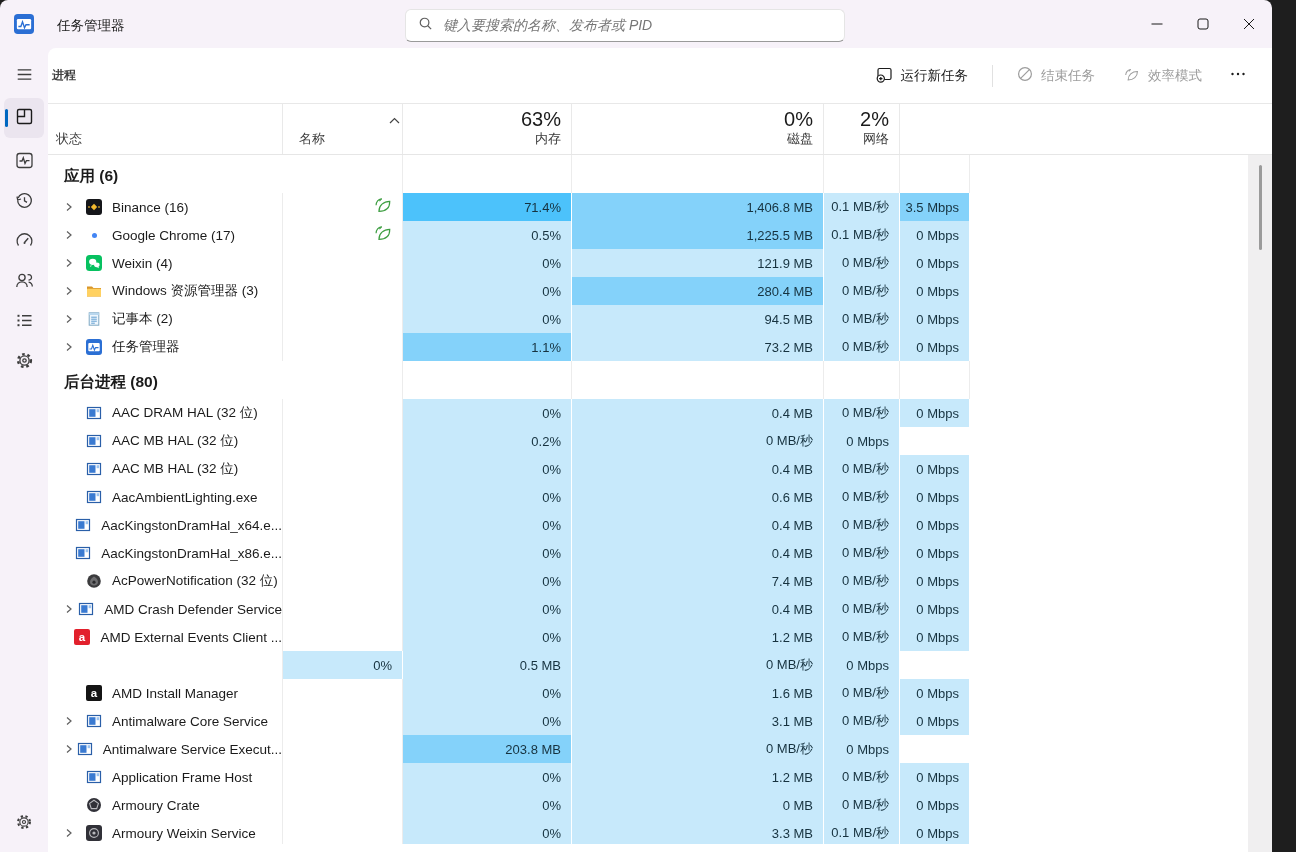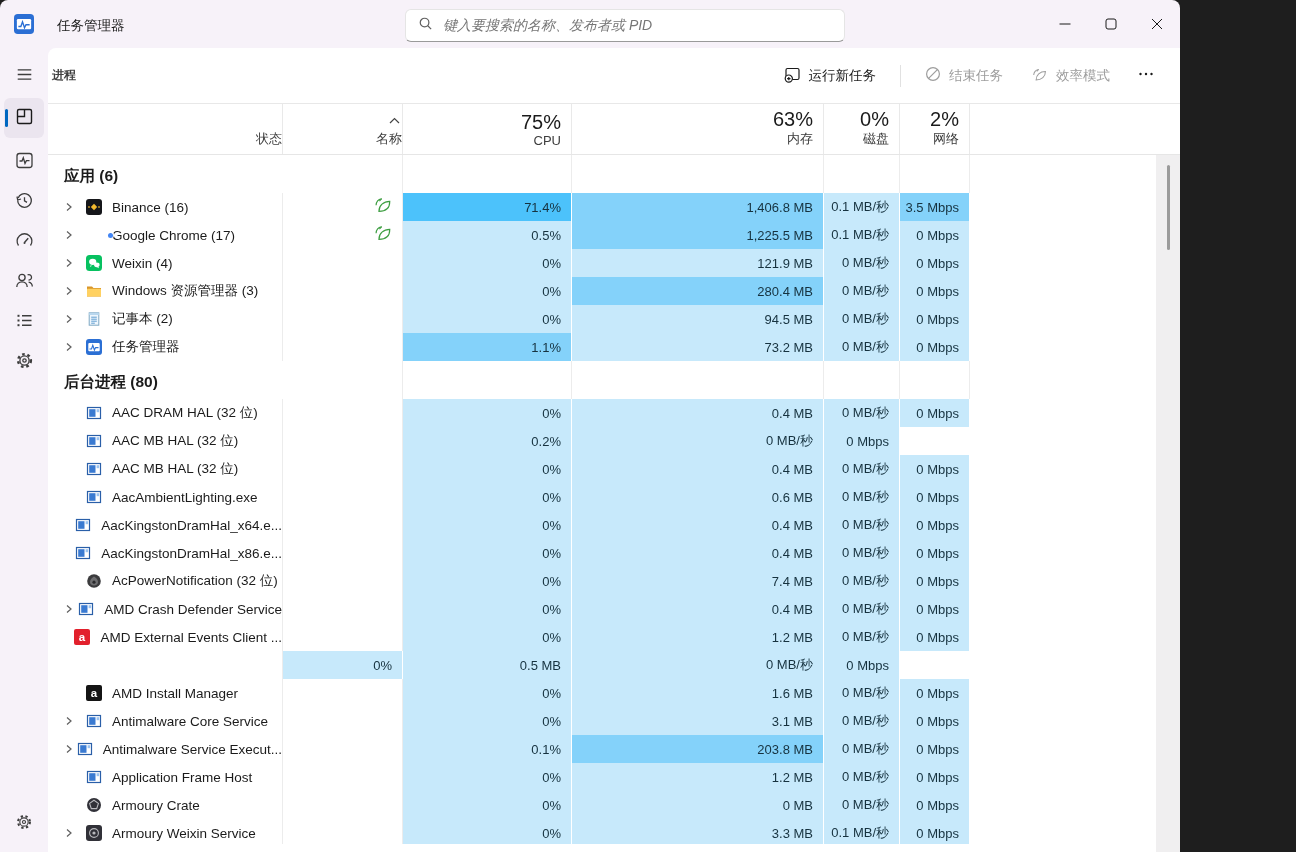--- a/index.html
+++ b/index.html
@@ -1,19 +1,19 @@
 <!DOCTYPE html>
 <html><head>
 <meta charset="utf-8">
 <style>
   * { margin:0; padding:0; box-sizing:border-box; }
   html,body { width:1296px; height:852px; background:#1e1e1e; overflow:hidden;
     font-family:"Liberation Sans","DejaVu Sans",sans-serif; }
-  #window { position:relative; width:1180px; height:852px; background:#f7f2f9;
-    border-radius:8px 8px 0 0; overflow:hidden;text-align:right; }
+  #window { position:relative; width:1272px; height:852px; background:#f7f2f9;
+    border-radius:8px 8px 0 0; overflow:hidden; }
 
   
   #titlebar { position:absolute; left:0; top:0; width:100%; height:48px; }
   #app-icon { position:absolute; left:14px; top:14px; width:20px; height:20px; }
   #title-text { position:absolute; left:57px; top:17px; font-size:13.5px; color:#1b1b1b; }
   #searchbox { position:absolute; left:405px; top:9px; width:440px; height:33px; background:#fff;
     border:1px solid #e5e5e5; border-bottom:1px solid #9a9a9a; border-radius:6px;
     display:flex; align-items:center; padding-left:12px; }
   #searchbox .ph { color:#767676; font-size:14px; margin-left:10px; white-space:nowrap;font-style:italic; }
   .winctl { position:absolute; top:0; width:46px; height:48px; display:flex; align-items:center; justify-content:center; }
@@ -221,24 +221,20 @@
         <div class="th left2">
           <span class="lab">状态</span>
         </div>
         <div class="th left">
           <span id="sort-caret"><svg width="11" height="7" viewBox="0 0 11 7">
                 <path d="M1 6 L5.5 1.5 L10 6" fill="none" stroke="#444" stroke-width="1.2"></path>
               </svg></span>
           <span class="lab">名称</span>
         </div>
         <div class="th num">
-          <span class="pct">75%</span>
-            <span class="lab">CPU</span>
-        </div>
-        <div class="th num">
           <span class="pct">63%</span>
             <span class="lab">内存</span>
         </div>
         <div class="th num">
           <span class="pct">0%</span>
             <span class="lab">磁盘</span>
         </div>
         <div class="th num">
           <span class="pct">2%</span>
             <span class="lab">网络</span>
@@ -587,21 +583,20 @@
               </svg>
             </span>
             <span class="picon"><svg width="16" height="16" viewBox="0 0 16 16">
                 <rect x="1.5" y="2.5" width="13" height="11" fill="#fff" stroke="#2a5fa8" stroke-width="1.2"></rect>
                 <rect x="3.2" y="4.2" width="6.3" height="7.6" fill="#3a7ad1"></rect>
                 <rect x="10.6" y="4.2" width="2.6" height="3" fill="#9cc3ef"></rect>
               </svg></span>
             <span>Antimalware Service Execut...</span>
           </div>
           <div class="c status"></div>
-          <div class="c val" style="background: rgb(199, 233, 251);">0.1%</div>
           <div class="c val" style="background: rgb(132, 210, 250);">203.8 MB</div>
           <div class="c val" style="background: rgb(199, 233, 251);">0 MB/秒</div>
           <div class="c val" style="background: rgb(199, 233, 251);">0 Mbps</div>
         </div>
         <div class="row">
           <div class="c name">
             <span class="chev"></span>
             <span class="picon"><svg width="16" height="16" viewBox="0 0 16 16">
                 <rect x="1.5" y="2.5" width="13" height="11" fill="#fff" stroke="#2a5fa8" stroke-width="1.2"></rect>
                 <rect x="3.2" y="4.2" width="6.3" height="7.6" fill="#3a7ad1"></rect>

